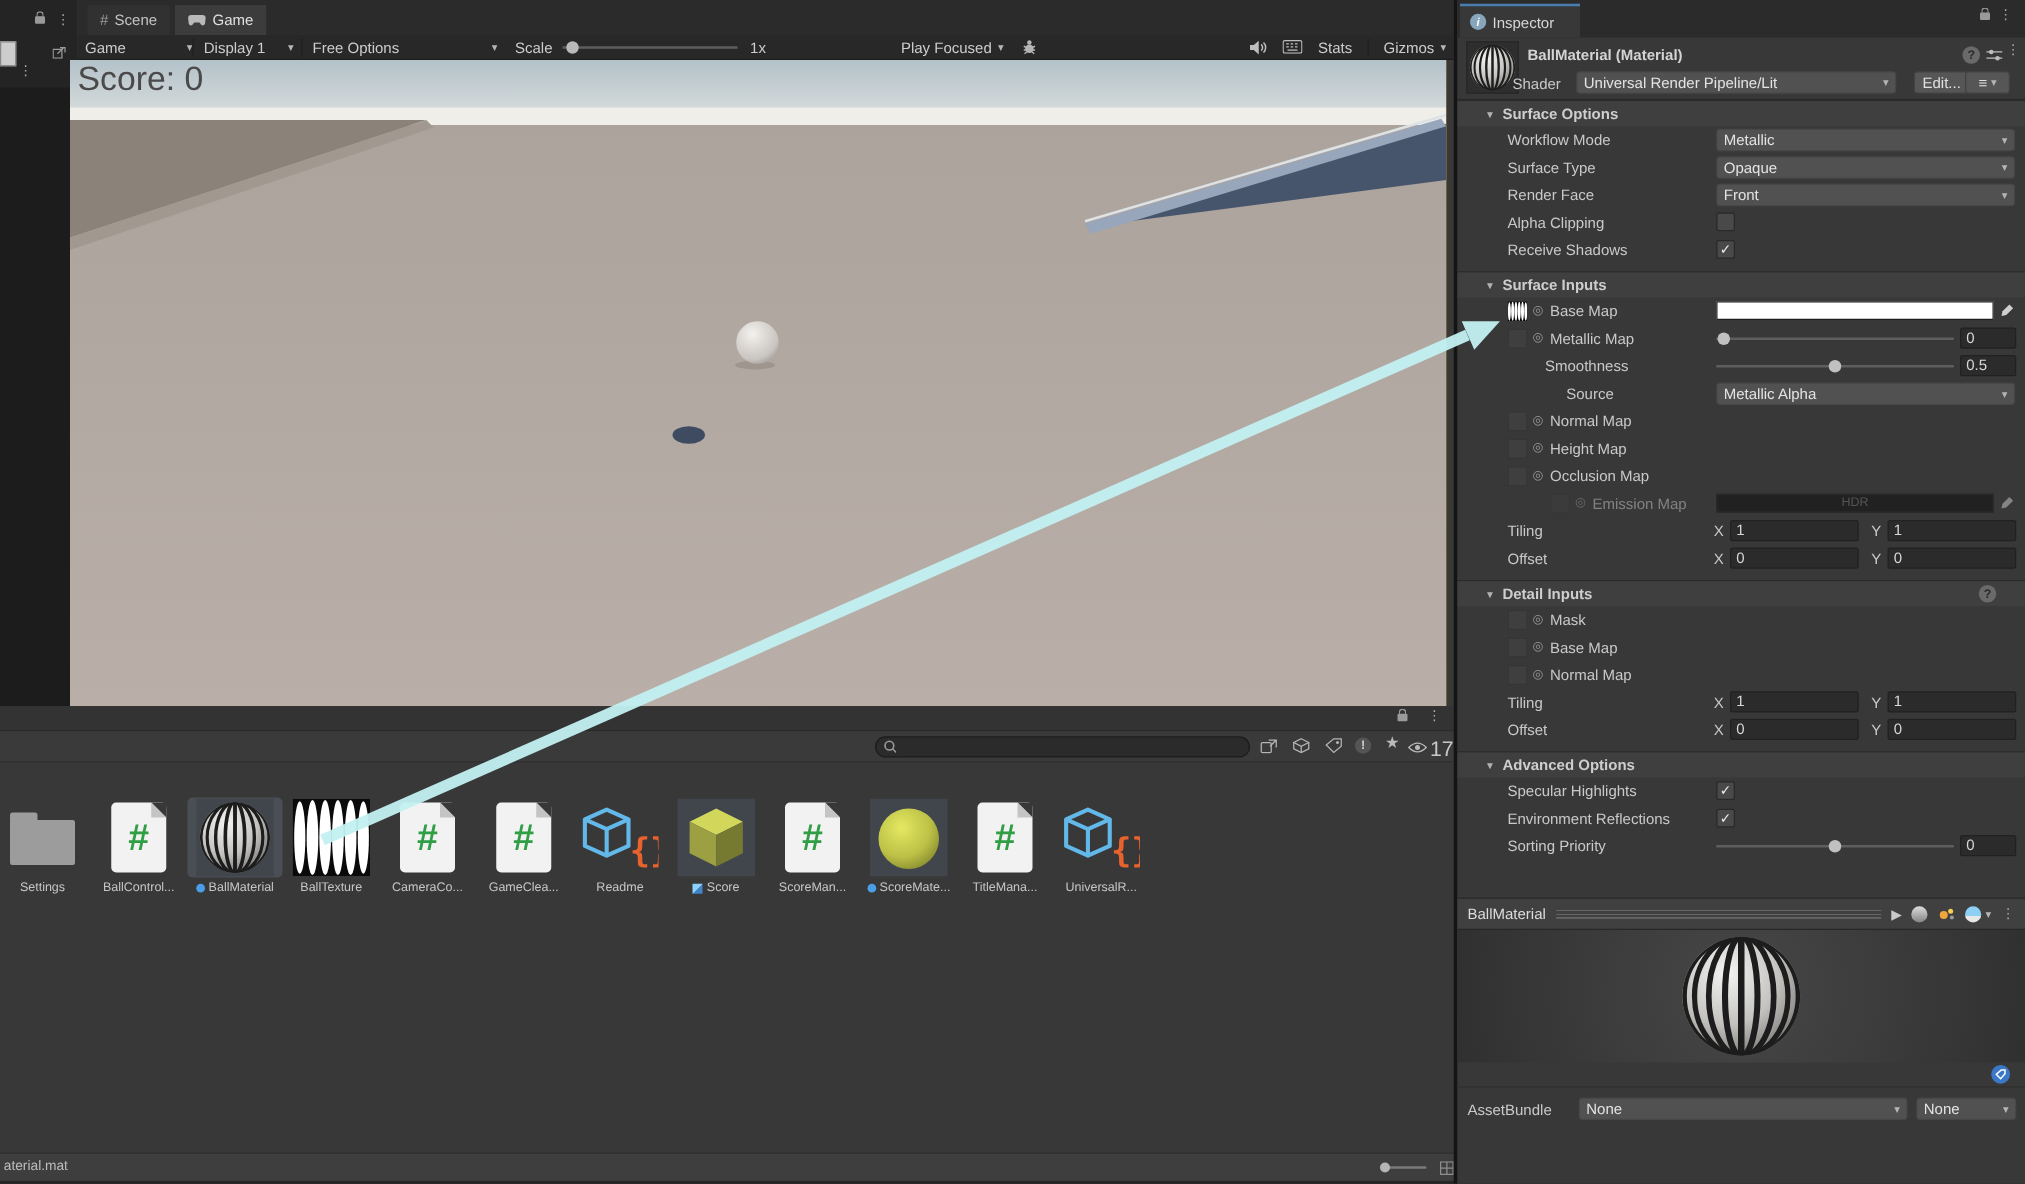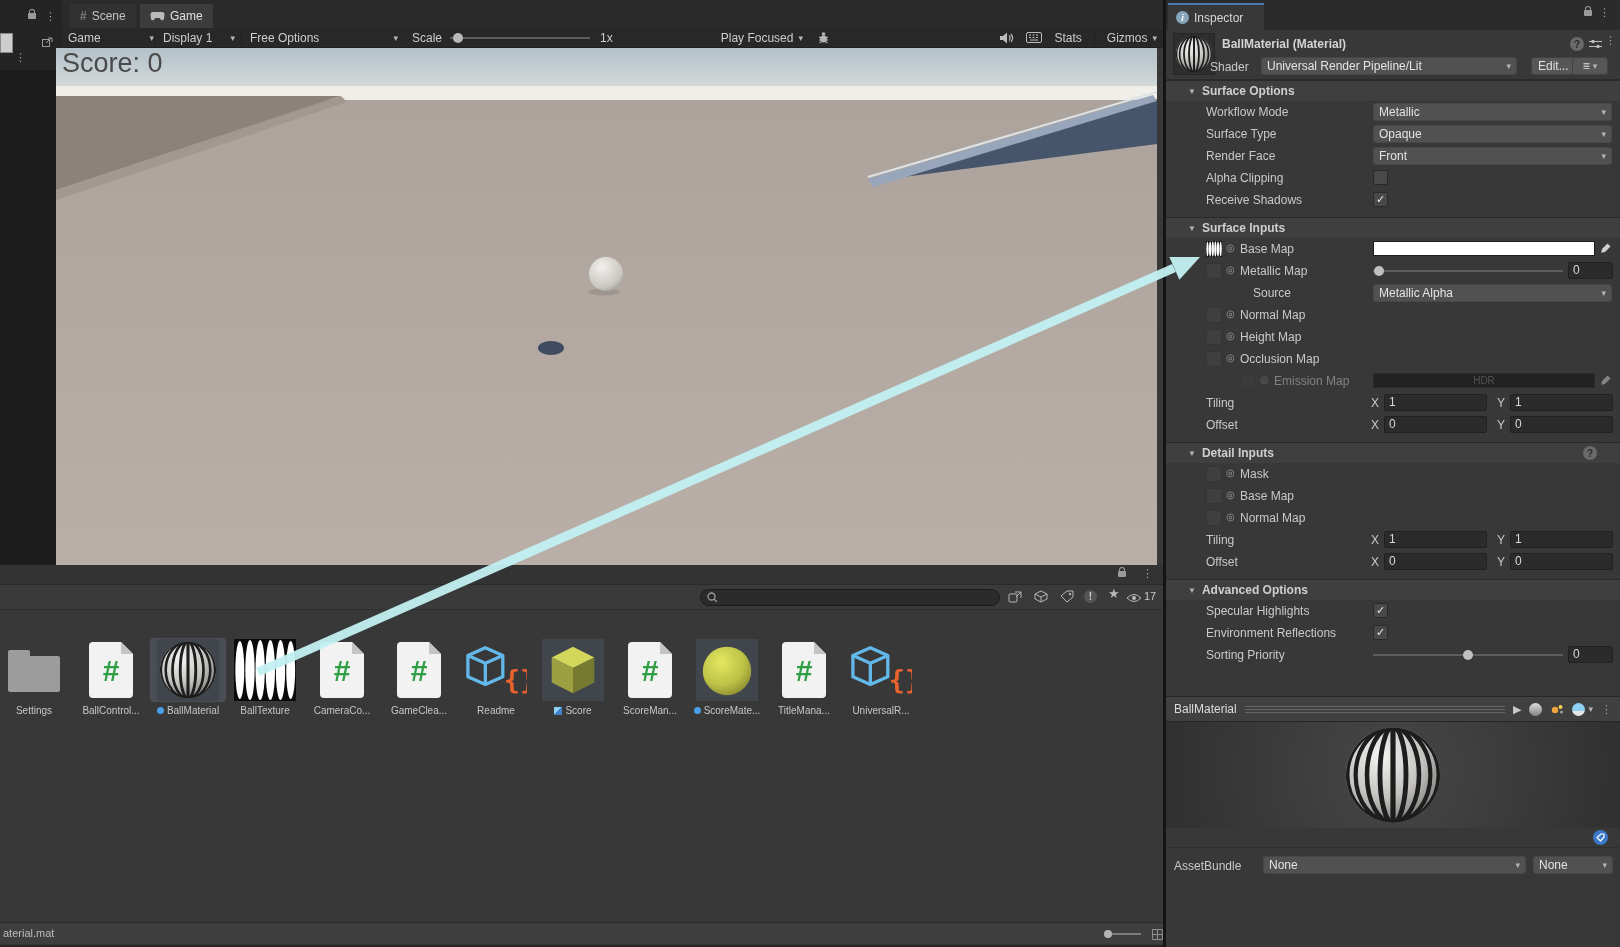--- a/index.html
+++ b/index.html
@@ -325,21 +325,21 @@
         <circle cx="10" cy="4" r="1.2" fill="#b5b5b5"></circle>
       </svg>
       <div class="ptico helpc" style="left:1084px;width:13px;height:13px;background:#555;color:#cfcfcf;">
         <span>!</span>
       </div>
       <span class="ptico" style="left:1108px;top:1px;color:#b9b9b9;font-size:13px;">★</span>
       <svg class="ptico" style="left:1126px;top:8px;" width="16" height="10">
         <path d="M1 5Q8 -2 15 5Q8 12 1 5z" fill="none" stroke="#b9b9b9"></path>
         <circle cx="8" cy="5" r="2" fill="#b9b9b9"></circle>
       </svg>
-      <span class="ptico" style="left:1144px;top:5px;font-size:11px;color:#c8c8c8;text-align:center;">17</span>
+      <span class="ptico" style="left:1144px;top:5px;font-size:17px;color:#c8c8c8;text-align:center;">17</span>
     </div>
     <div id="pgrid">
         <div class="aitem" style="left: -4px;">
           <div class="ai">
             <div class="afold"></div>
           </div>
           <div class="albl">
             <span>Settings</span>
           </div>
         </div>
@@ -574,20 +574,27 @@
       <div class="irow">
         <span class="mth"></span>
         <span class="tgt">◎</span>
         <span class="lb maplb">Metallic Map</span>
         <div class="sl">
             <div class="th" style="left:3%;"></div>
           </div>
         <div class="nf">0</div>
       </div>
       <div class="irow">
+        <span class="lb" style="left:70px;">Smoothness</span>
+        <div class="sl">
+            <div class="th" style="left:50%;"></div>
+          </div>
+        <div class="nf">0.5</div>
+      </div>
+      <div class="irow">
         <span class="lb" style="left:87px;">Source</span>
         <div class="dd val">
           <span>Metallic Alpha</span>
           <span class="arr">▾</span>
         </div>
       </div>
       <div class="irow">
         <span class="mth"></span>
         <span class="tgt">◎</span>
         <span class="lb maplb">Normal Map</span>

